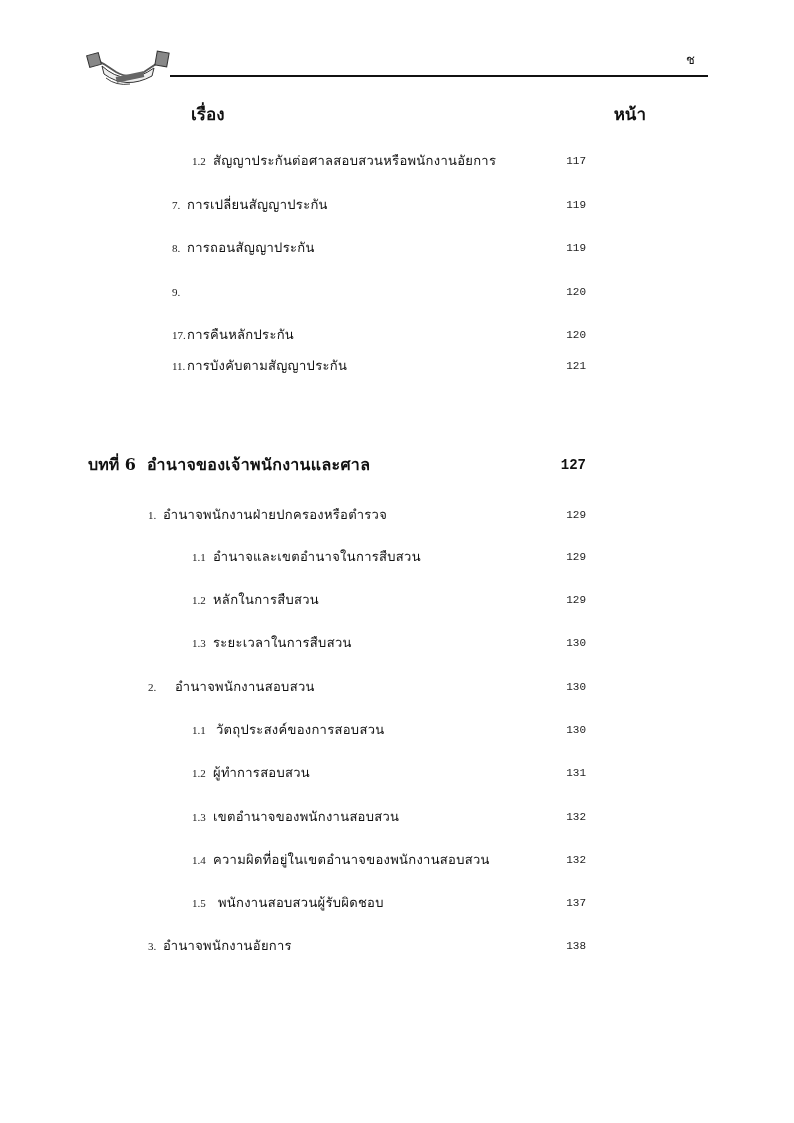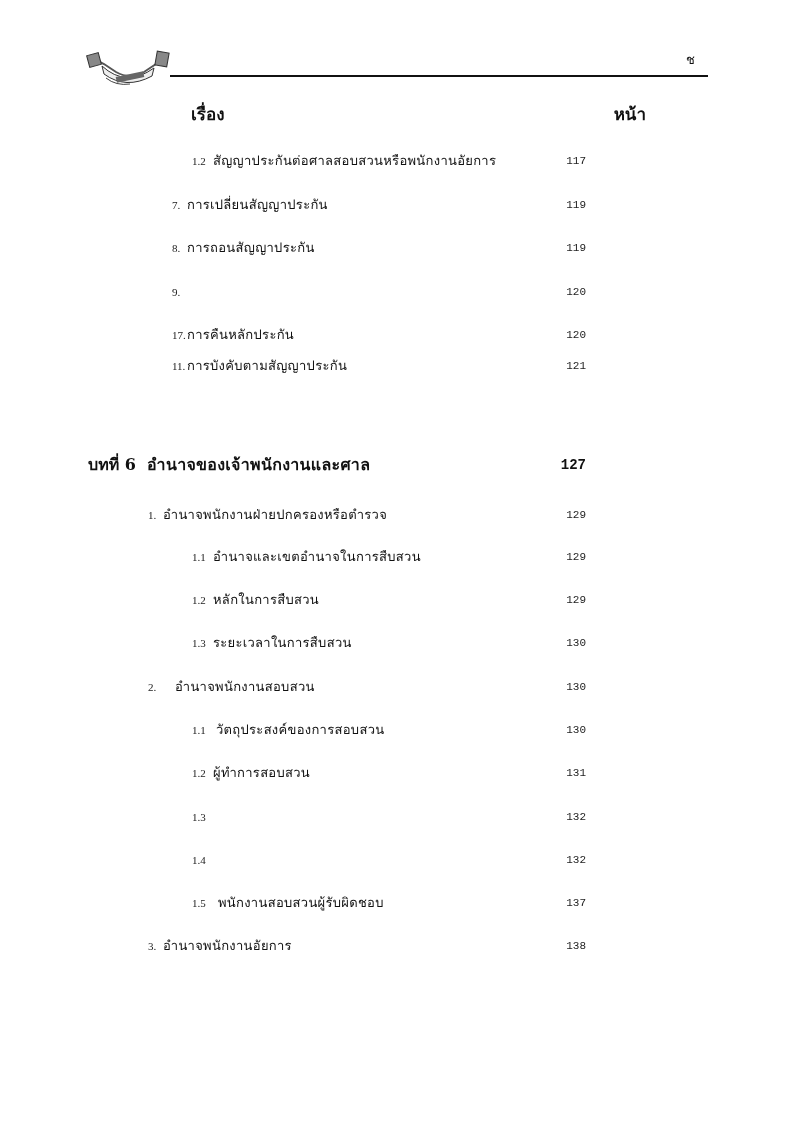--- a/index.html
+++ b/index.html
@@ -172,24 +172,26 @@
       <span class="title" style="left: 216px;">วัตถุประสงค์ของการสอบสวน</span>
       <span class="page">130</span>
     </div>
     <div class="toc-row" style="top: 762px;">
       <span class="num" style="left: 192px;">1.2</span>
       <span class="title" style="left: 213px;">ผู้ทำการสอบสวน</span>
       <span class="page">131</span>
     </div>
     <div class="toc-row" style="top: 806px;">
       <span class="num" style="left: 192px;">1.3</span>
+      <span class="title" style="left: 213px;">เขตอำนาจของพนักงานสอบสวน</span>
       <span class="page">132</span>
     </div>
     <div class="toc-row" style="top: 849px;">
       <span class="num" style="left: 192px;">1.4</span>
+      <span class="title" style="left: 213px;">ความผิดที่อยู่ในเขตอำนาจของพนักงานสอบสวน</span>
       <span class="page">132</span>
     </div>
     <div class="toc-row" style="top: 892px;">
       <span class="num" style="left: 192px;">1.5</span>
       <span class="title" style="left: 218px;">พนักงานสอบสวนผู้รับผิดชอบ</span>
       <span class="page">137</span>
     </div>
     <div class="toc-row" style="top: 935px;">
       <span class="num" style="left: 148px;">3.</span>
       <span class="title" style="left: 163px;">อำนาจพนักงานอัยการ</span>

